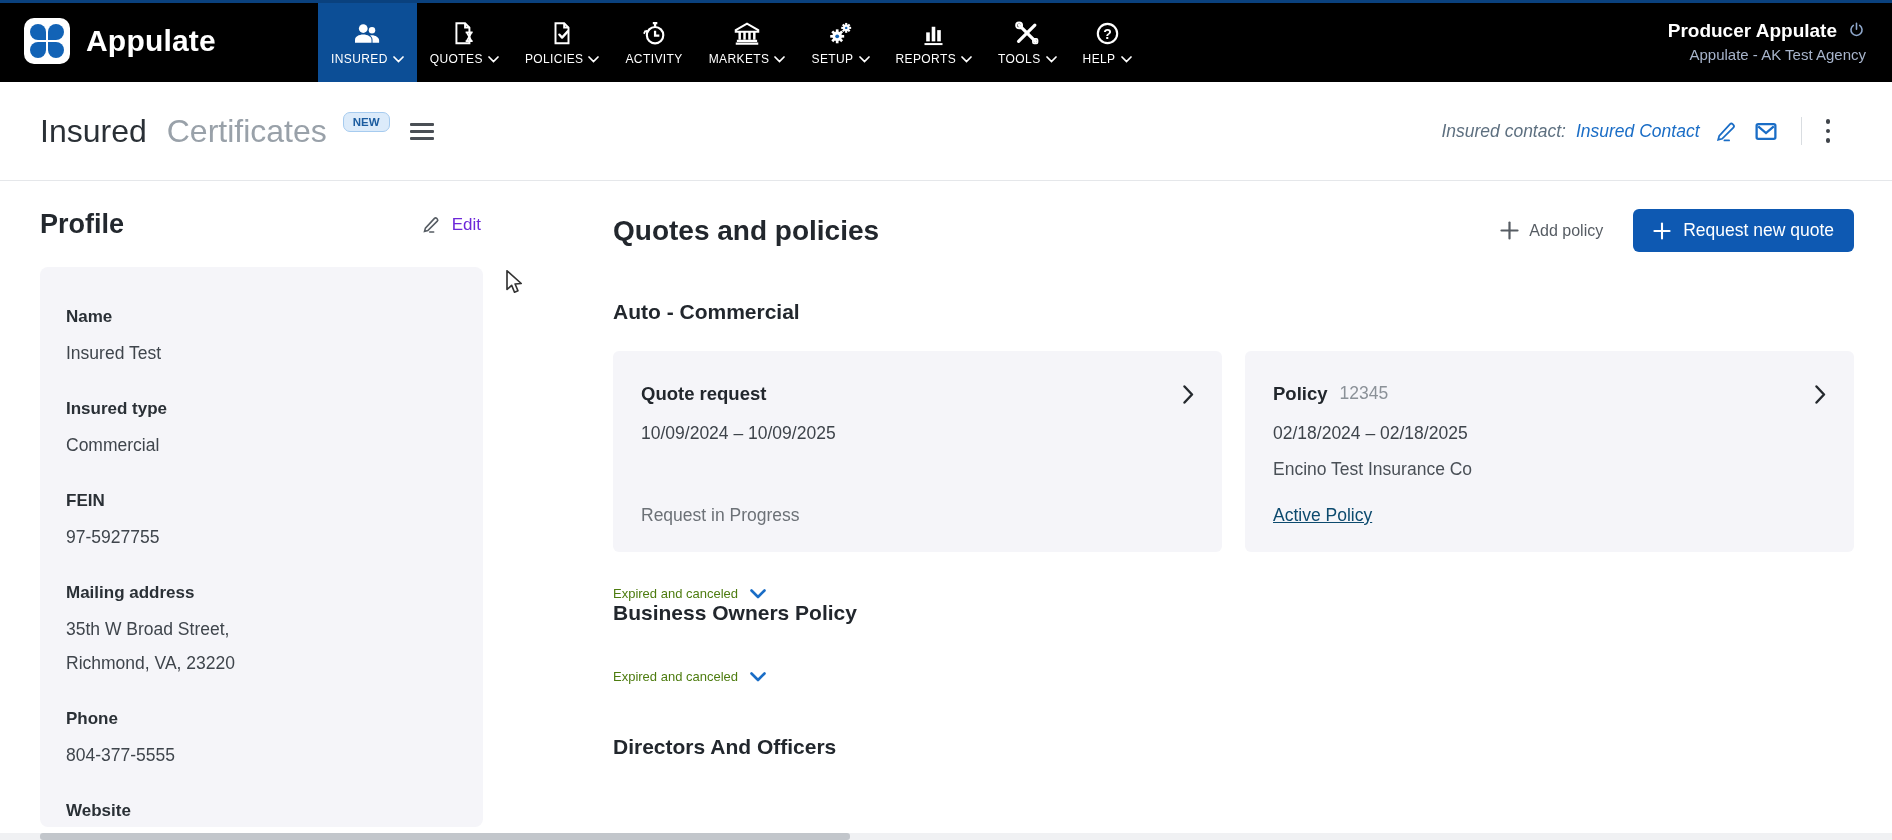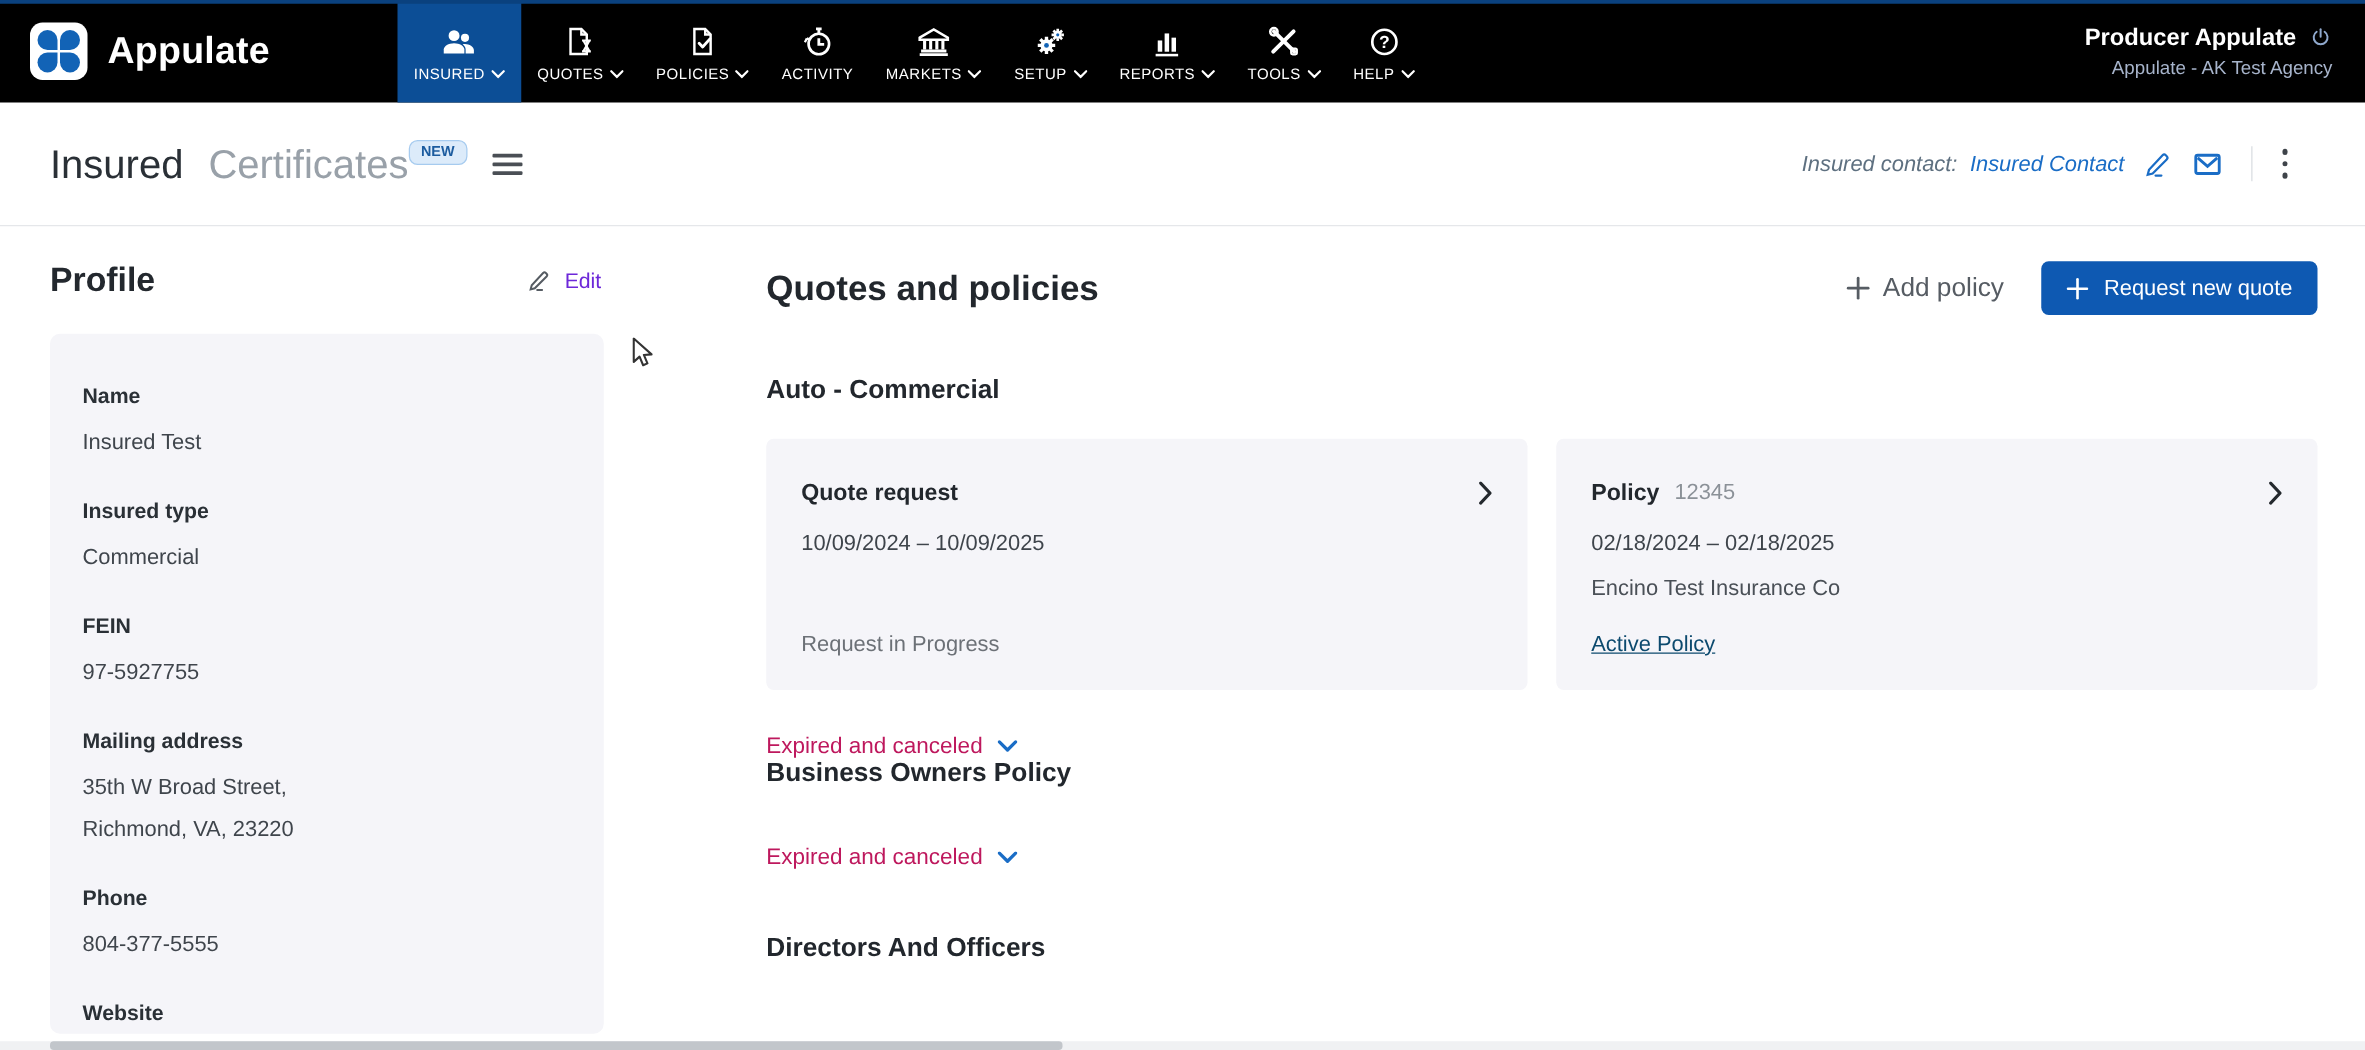--- a/index.html
+++ b/index.html
@@ -42,21 +42,21 @@
   .user-agency { color:#a7b4cb; font-size:15px; }
 
   
   .page-header {
     height:99px; display:flex; align-items:center; padding:0 56px 0 40px;
     border-bottom:1px solid #e5e7ea;
   }
   .title-primary { font-size:32px; color:#2a3036; }
   .title-secondary { font-size:32px; color:#99a1a9; margin-left:20px; }
   .new-badge {
-    transform:translateY(-9px);
+    margin-left:16px; transform:translateY(-9px);
     font-size:11.5px; font-weight:bold; color:#1c5c9f;
     background:#dcebfa; border:1px solid #a6cbef; border-radius:7px; padding:3px 9px;
   }
   .hamburger { margin-left:20px; display:flex; flex-direction:column; gap:4px; cursor:pointer; }
   .hamburger span { width:24px; height:3px; background:#4a4f55; border-radius:1px; }
 
   .header-right { margin-left:auto; display:flex; align-items:center;font-style:italic; }
   .contact-label { font-size:17.5px; color:#5e7080; margin-right:10px; }
   .contact-link { font-size:17.5px; color:#1a6dc6; cursor:pointer; }
   .icon-btn { margin-left:14px; display:flex; align-items:center; cursor:pointer; }
@@ -75,21 +75,21 @@
     padding:38px 20px 20px 26px; height:560px;
   }
   .field { margin-bottom:27px; }
   .field-label { font-size:17px; font-weight:bold; color:#2a3036; line-height:23px; margin-bottom:8px; }
   .field-value { font-size:17.5px; color:#3f454c; line-height:34px; }
 
   .right-col { position:absolute; left:613px; top:28px; width:1241px; }
   .qp-head { display:flex; align-items:center; }
   .qp-title { font-size:28px; font-weight:600; color:#22272d; }
   .qp-actions { margin-left:auto; display:flex; align-items:center; gap:30px; }
-  .add-policy { display:flex; align-items:center; gap:10px; color:#565c63; font-size:21px; cursor:pointer; }
+  .add-policy { display:flex; align-items:center; gap:10px; color:#565c63; font-size:16px; cursor:pointer; }
   .request-btn {
     display:flex; align-items:center; gap:12px; background:#0e59b2; color:#fff;
     font-size:17.5px; border:none; border-radius:6px; padding:11px 20px; cursor:pointer;
     font-family:"Liberation Sans", sans-serif;
   }
   .section-title { font-size:21px; font-weight:bold; color:#22272d; }
   .sec1-title { margin-top:48px; }
   .cards-row { display:flex; gap:23px; margin-top:27px; }
   .qp-card {
     position:relative; flex:1; height:201px; background:#f5f5f9; border-radius:6px;
@@ -98,21 +98,21 @@
   .card-top { display:flex; align-items:flex-start; }
   .card-title { font-size:18.5px; font-weight:bold; color:#22272d; }
   .card-number { font-size:17.5px; color:#8b9198; margin-left:12px; }
   .card-chevron { margin-left:auto; margin-top:2px; }
   .card-line { font-size:17.5px; color:#3e444b; margin-top:15px; }
   .card-carrier { font-size:17.5px; color:#4a5057; margin-top:15px; }
   .card-status { position:absolute; left:28px; bottom:26px; font-size:17.5px; }
   .status-muted { color:#6c7177; }
   .status-green { color:#0c4a6e;text-decoration:underline; }
 
-  .expired-link { display:flex; align-items:center; gap:12px; color:#be185d; font-size:18px;
+  .expired-link { display:flex; align-items:center; gap:12px; color:#4d7c0f; font-size:13px;
                   cursor:pointer; width:max-content; }
   .exp1 { margin-top:34px; }
   .sec2-title { }
   .exp2 { margin-top:44px; }
   .sec3-title { margin-top:51px; }
 
   
   .cursor { position:absolute; left:505px; top:270px; pointer-events:none; }
   .hscroll { position:absolute; left:0; bottom:0; width:100%; height:7px; background:#f0f1f3; }
   .hscroll-thumb { position:absolute; left:40px; top:0; width:810px; height:7px; background:#c2c6cb; border-radius:3px; }

